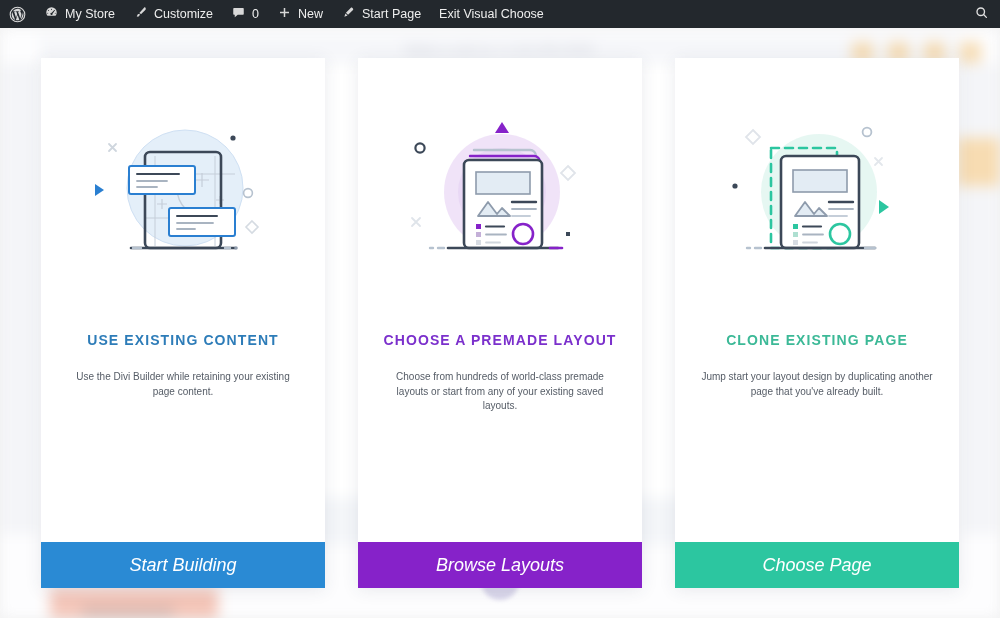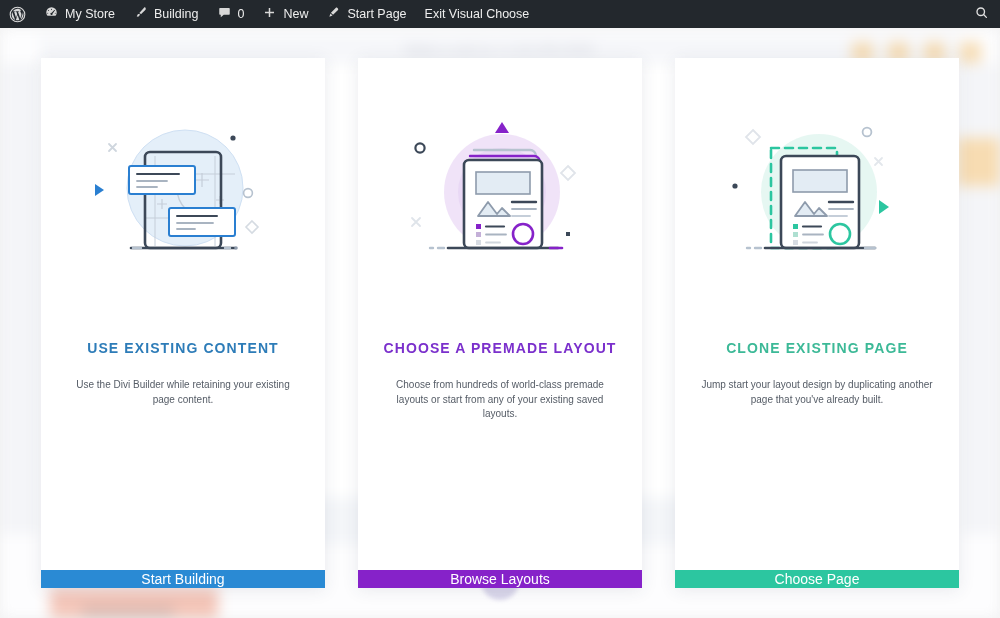--- a/index.html
+++ b/index.html
@@ -128,30 +128,30 @@
   #card-0 { left: 41px; }
   #card-1 { left: 358px; }
   #card-2 { left: 675px; }
 
   .card-illo {
     height: 270px; display: flex; align-items: center; justify-content: center;
     padding-top: 10px;
   }
   .card-title {
     text-align: center; font-size: 14px; font-weight: bold;
-    letter-spacing: 1.1px; margin-top: 12px;
+    letter-spacing: 1.1px; margin-top: 4px;
   }
   .card-desc {
     text-align: center; font-size: 10px; color: #555c66;
     line-height: 1.45; padding: 0 26px; margin-top: 22px;
   }
   .card-btn {
-    margin-top: auto; height: 18px; border: none; width: 100%;
-    color: #ffffff; font-size: 14px; font-family: "Liberation Sans", sans-serif;
-    cursor: pointer; display: flex; align-items: center; justify-content: center;
+    margin-top: auto; height: 46px; border: none; width: 100%;
+    color: #ffffff; font-size: 18px; font-family: "Liberation Sans", sans-serif;
+    cursor: pointer; display: flex; align-items: center; justify-content: center; font-style: italic;
   }
 </style>
 </head>
 <body>
 
 <div id="bg-page">
   <div id="bg-inner"></div>
   <div class="bg-strip-top"></div>
   <div class="bg-phone-text">Make a call on +1 (0) 000-0000</div>
   <div class="bg-social" style="left:852px">
@@ -197,21 +197,21 @@
       </span>
       <span>My Store</span>
     </div>
 
     <div class="ab-item">
       <span>
         <svg width="15" height="15" viewBox="0 0 20 20">
           <path d="M16.5 3.5c-.6-.6-1.3-.4-1.8.1l-6 6.7 1.9 1.9 6.1-6c.5-.5.5-1.2-.2-2.7zM8.9 11.4l-.6.6c-.6-.2-1.3 0-1.8.4-.8.8-.6 1.6-1.6 2.6.9.7 2.3.8 3.3-.2.5-.5.7-1.2.5-1.8l.6-.6z" fill="#d8d8d8"></path>
         </svg>
       </span>
-      <span>Building</span>
+      <span>Customize</span>
     </div>
 
     <div class="ab-item">
       <span>
         <svg width="15" height="15" viewBox="0 0 20 20">
           <path d="M4 4h12a1 1 0 0 1 1 1v7a1 1 0 0 1-1 1H9l-4 3.2V13H4a1 1 0 0 1-1-1V5a1 1 0 0 1 1-1z" fill="#d8d8d8"></path>
         </svg>
       </span>
       <span class="ab-count">0</span>
     </div>

